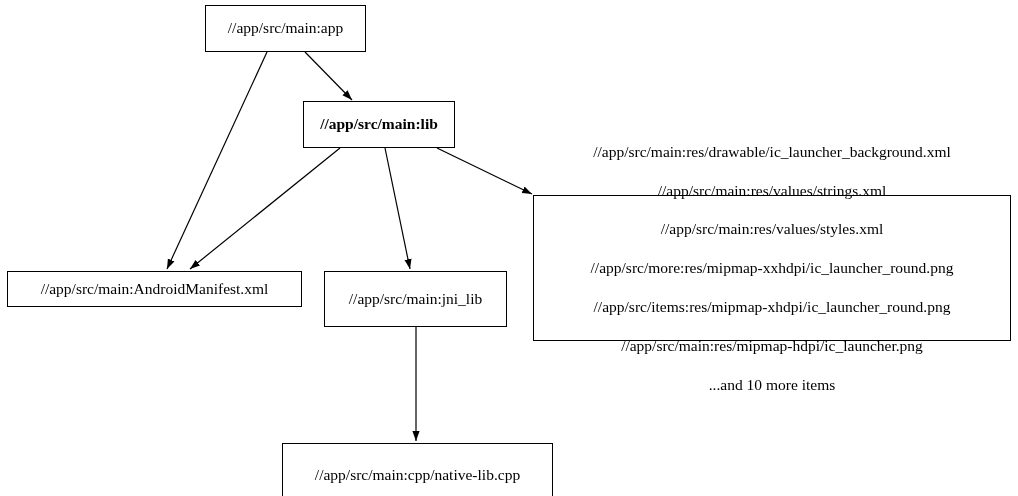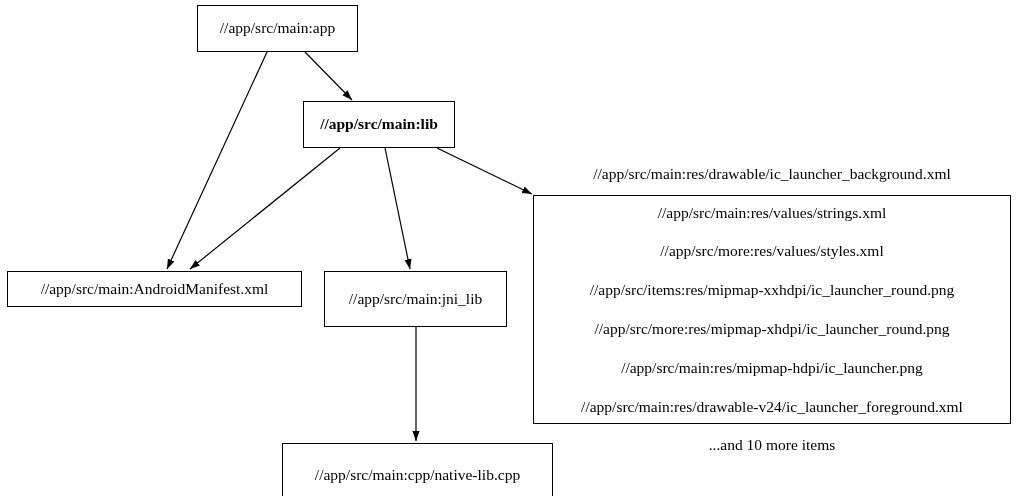--- a/index.html
+++ b/index.html
@@ -30,25 +30,25 @@
     font-size: 15.5px;
     line-height: 1.2;
     white-space: nowrap;
   }
   .node.multi {
     flex-direction: column;
     justify-content: center;
     font-size: 15.5px;
     line-height: 19.8px;
   }
-  #node-app            { left: 197px; top: 5px;   width: 161px; height: 47px; }
+  #node-app            { left: 205px; top: 5px;   width: 161px; height: 47px; }
   #node-lib            { left: 303px; top: 101px; width: 152px; height: 47px; font-weight: bold; }
   #node-manifest       { left: 7px;   top: 271px; width: 295px; height: 36px; }
   #node-jni-lib        { left: 324px; top: 271px; width: 183px; height: 56px; }
-  #node-res-group      { left: 533px; top: 195px; width: 478px; height: 229px; gap: 19px; }
+  #node-res-group      { left: 533px; top: 195px; width: 478px; height: 146px; gap: 19px; }
   #node-native-lib     { left: 282px; top: 443px; width: 271px; height: 64px; }
   .edge { stroke: #000000; stroke-width: 1.2; fill: none; }
 </style>
 </head>
 <body>
 
 <div id="canvas">
 
   <svg id="edges" viewBox="0 0 1018 496" xmlns="http://www.w3.org/2000/svg">
     <defs>
@@ -76,25 +76,24 @@
     <span>//app/src/main:AndroidManifest.xml</span>
   </div>
 
   <div class="node" id="node-jni-lib">
     <span>//app/src/main:jni_lib</span>
   </div>
 
   <div class="node multi" id="node-res-group">
     <div>//app/src/main:res/drawable/ic_launcher_background.xml</div>
     <div>//app/src/main:res/values/strings.xml</div>
-    <div>//app/src/more:res/values/styles.xml</div>
-    <div>//app/src/items:res/mipmap-xxhdpi/ic_launcher_round.png</div>
-    <div>//app/src/more:res/mipmap-xhdpi/ic_launcher_round.png</div>
+    <div>//app/src/main:res/values/styles.xml</div>
+    <div>//app/src/more:res/mipmap-xxhdpi/ic_launcher_round.png</div>
+    <div>//app/src/items:res/mipmap-xhdpi/ic_launcher_round.png</div>
     <div>//app/src/main:res/mipmap-hdpi/ic_launcher.png</div>
-    <div>//app/src/main:res/drawable-v24/ic_launcher_foreground.xml</div>
     <div>...and 10 more items</div>
   </div>
 
   <div class="node" id="node-native-lib">
     <span>//app/src/main:cpp/native-lib.cpp</span>
   </div>
 
 </div>
 
 </body></html>

